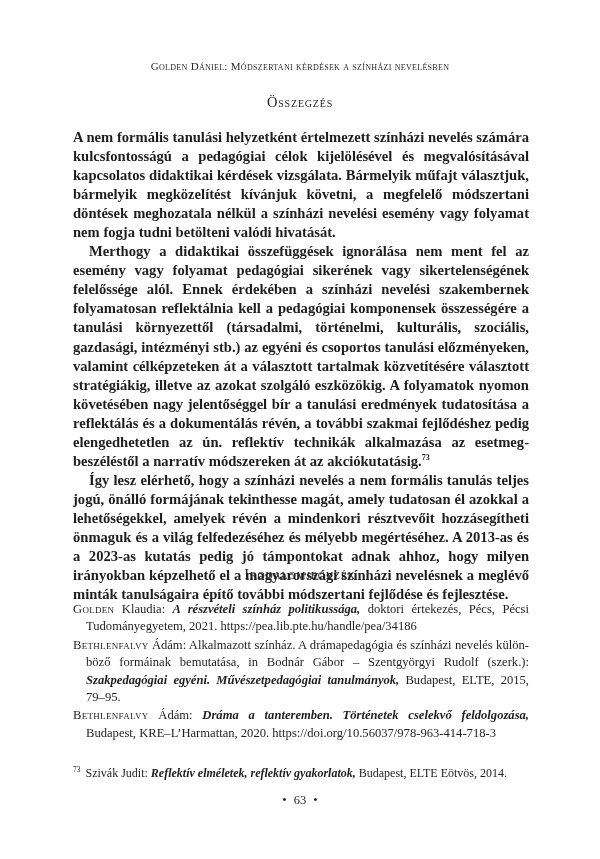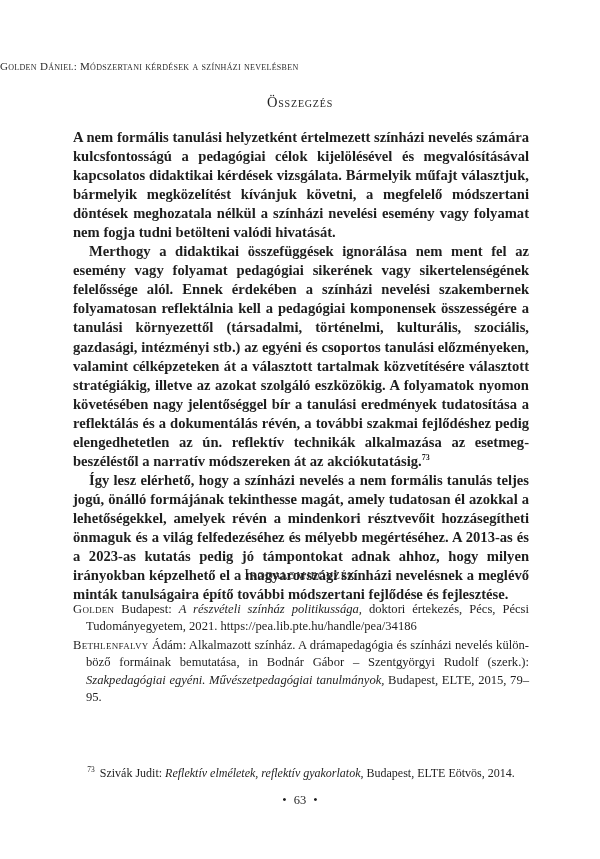--- a/index.html
+++ b/index.html
@@ -2,21 +2,21 @@
 <html><head>
 <meta charset="utf-8">
 <style>
   html, body { margin: 0; padding: 0; background: #ffffff; }
   body {
     width: 600px; height: 859px; position: relative; overflow: hidden;
     font-family: "Liberation Serif", "DejaVu Serif", serif;
     color: #1e1e1e;
   }
   .running-head {
-    position: absolute; top: 60px; left: 0; width: 600px; text-align: left;
+    position: absolute; top: 60px; left: 0; width: 600px; text-align: center;
     font-size: 11px; font-variant: small-caps; letter-spacing: 0.3px; color: #2a2a2a;
   }
   .section-title {
     position: absolute; left: 0; width: 600px; text-align: center;
     font-size: 14.5px; font-variant: small-caps; letter-spacing: 0.8px;
   }
   #title-summary { top: 94px; }
   #title-refs { top: 566px; }
   .body-text {
     position: absolute; left: 73px; width: 456px; top: 128px;
@@ -24,24 +24,24 @@
   }
   .body-text p { margin: 0; font-weight: bold; }
   .body-text p.indent { text-indent: 16px; }
   sup.fnref { font-size: 8px; line-height: 0; vertical-align: super; }
   .refs {
     position: absolute; left: 73px; width: 456px; top: 601px;
     font-size: 12.6px; line-height: 17.4px; text-align: justify;
   }
   .ref { padding-left: 13px; text-indent: -13px; margin: 0 0 1px 0; }
   .sc { font-variant: small-caps; letter-spacing: 0.3px; }
-  .it { font-style: italic; }
+  .it { font-style: italic; font-weight: bold; }
   .footnote {
     position: absolute; left: 73px; width: 456px; top: 762px;
-    font-size: 12px; line-height: 16px; text-align: center;
+    font-size: 12px; line-height: 16px;
   }
   .footnote .fnnum { font-size: 7.5px; vertical-align: super; margin-right: 5px; }
   .page-number {
     position: absolute; top: 793px; left: 0; width: 600px; text-align: center;
     font-size: 12.5px; word-spacing: 4px;
   }
 </style>
 </head>
 <body>
 
@@ -51,21 +51,22 @@
 
 <div class="body-text">
   <p>A nem formális tanulási helyzetként értelmezett színházi nevelés számára kulcsfontosságú a pedagógiai célok kijelölésével és megvalósításával kapcsolatos didaktikai kérdések vizsgálata. Bármelyik műfajt választjuk, bármelyik megkö­zelítést kívánjuk követni, a megfelelő módszertani döntések meghozatala nélkül a színházi nevelési esemény vagy folyamat nem fogja tudni betölteni valódi hivatását.</p>
   <p class="indent"><span>Merthogy a didaktikai összefüggések ignorálása nem ment fel az esemény vagy folyamat pedagógiai sikerének vagy sikertelenségének felelőssége alól. Ennek érdekében a színházi nevelési szakembernek folyamatosan reflektálnia kell a pedagógiai komponensek összességére a tanulási környezettől (társadalmi, történelmi, kulturális, szociális, gazdasági, intézményi stb.) az egyéni és cso­portos tanulási előzményeken, valamint célképzeteken át a választott tartalmak közvetítésére választott stratégiákig, illetve az azokat szolgáló eszközökig. A folyamatok nyomon követésében nagy jelentőséggel bír a tanulási eredmények tudatosítása a reflektálás és a dokumentálás révén, a további szakmai fejlődés­hez pedig elengedhetetlen az ún. reflektív technikák alkalmazása az esetmeg­beszéléstől a narratív módszereken át az akciókutatásig.</span><sup class="fnref">73</sup></p>
   <p class="indent">Így lesz elérhető, hogy a színházi nevelés a nem formális tanulás teljes jogú, önálló formájának tekinthesse magát, amely tudatosan él azokkal a lehetőségekkel, amelyek révén a mindenkori résztvevőit hozzásegítheti önmaguk és a világ felfe­dezéséhez és mélyebb megértéséhez. A 2013-as és a 2023-as kutatás pedig jó támpontokat adnak ahhoz, hogy milyen irányokban képzelhető el a magyarorszá­gi színházi nevelésnek a meglévő minták tanulságaira építő további módszertani fejlődése és fejlesztése.</p>
 </div>
 
 <div class="section-title" id="title-refs">Irodalomjegyzék</div>
 
 <div class="refs">
-  <p class="ref"><span class="sc">Golden</span><span> Budapest: </span><span class="it">A részvételi színház politikussága,</span><span> doktori értekezés, Pécs, Pécsi Tudomány­egyetem, 2021. https://pea.lib.pte.hu/handle/pea/34186</span></p>
+  <p class="ref"><span class="sc">Golden</span><span> Klaudia: </span><span class="it">A részvételi színház politikussága,</span><span> doktori értekezés, Pécs, Pécsi Tudomány­egyetem, 2021. https://pea.lib.pte.hu/handle/pea/34186</span></p>
   <p class="ref"><span class="sc">Bethlenfalvy</span><span> Ádám: </span><span>Alkalmazott színház. A drámapedagógia és színházi nevelés külön­böző formáinak bemutatása, in Bodnár Gábor – Szentgyörgyi Rudolf (szerk.): </span><span class="it">Szakpeda­gógiai egyéni. Művészetpedagógiai tanulmányok,</span><span> Budapest, ELTE, 2015, 79–95.</span></p>
+  <p class="ref"><span class="sc">Bethlenfalvy</span><span> Ádám: </span><span class="it">Dráma a tanteremben. Történetek cselekvő feldolgozása,</span><span> Budapest, KRE–L’Harmattan, 2020. https://doi.org/10.56037/978-963-414-718-3</span></p>
 </div>
 
 <div class="footnote">
   <span class="fnnum">73</span><span>Szivák Judit: </span><span class="it">Reflektív elméletek, reflektív gyakorlatok,</span><span> Budapest, ELTE Eötvös, 2014.</span>
 </div>
 
 <div class="page-number">• 63 •</div>
 
 </body></html>

